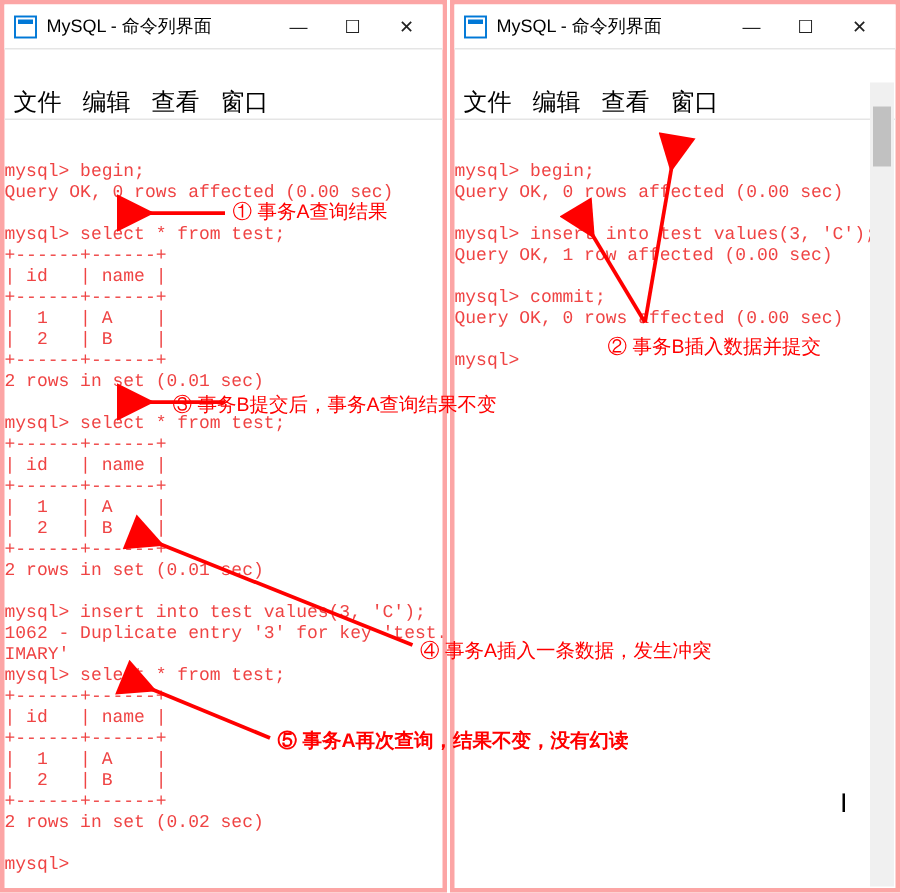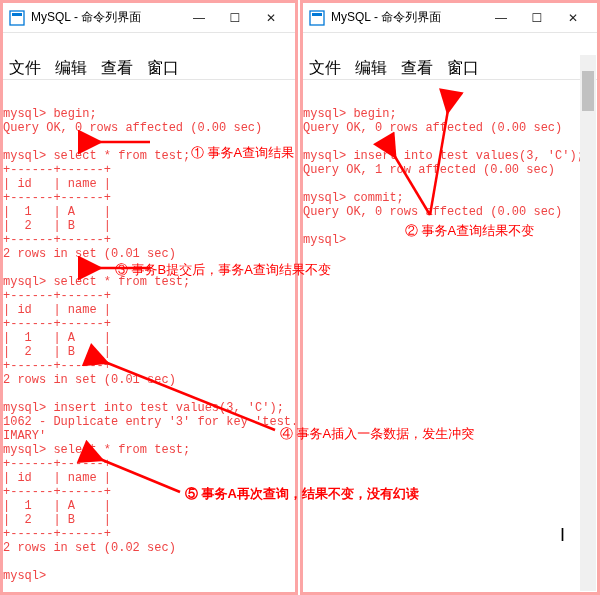--- a/index.html
+++ b/index.html
@@ -211,19 +211,19 @@
   <line x1="150" y1="268" x2="98" y2="268" stroke="#ff0000" stroke-width="2.5" marker-end="url(#ah)"></line>
 
   <line x1="275" y1="430" x2="105" y2="362" stroke="#ff0000" stroke-width="2.5" marker-end="url(#ah)"></line>
 
   <line x1="180" y1="492" x2="100" y2="459" stroke="#ff0000" stroke-width="2.5" marker-end="url(#ah)"></line>
 
   <line x1="430" y1="215" x2="448" y2="110" stroke="#ff0000" stroke-width="2.5" marker-end="url(#ah)"></line>
   <line x1="430" y1="215" x2="394" y2="155" stroke="#ff0000" stroke-width="2.5" marker-end="url(#ah)"></line>
 </svg>
 
-<div class="annotation" style="left:155px; top:144px;margin-left:36px;">①  事务A查询结果</div>
-<div class="annotation" style="left:405px; top:222px;">②  事务A查询结果不变</div>
+<div class="annotation" style="left:155px; top:132px;">①  事务A查询结果</div>
+<div class="annotation" style="left:405px; top:222px;">②  事务B插入数据并提交</div>
 <div class="annotation" style="left:115px; top:261px;">③  事务B提交后，事务A查询结果不变</div>
 <div class="annotation" style="left:280px; top:425px;">④  事务A插入一条数据，发生冲突</div>
 <div class="annotation" style="left:185px; top:485px;font-weight:bold;">⑤  事务A再次查询，结果不变，没有幻读</div>
 
 <div class="cursor-ibeam" style="left:560px; top:525px;">I</div>
 
 </body></html>

